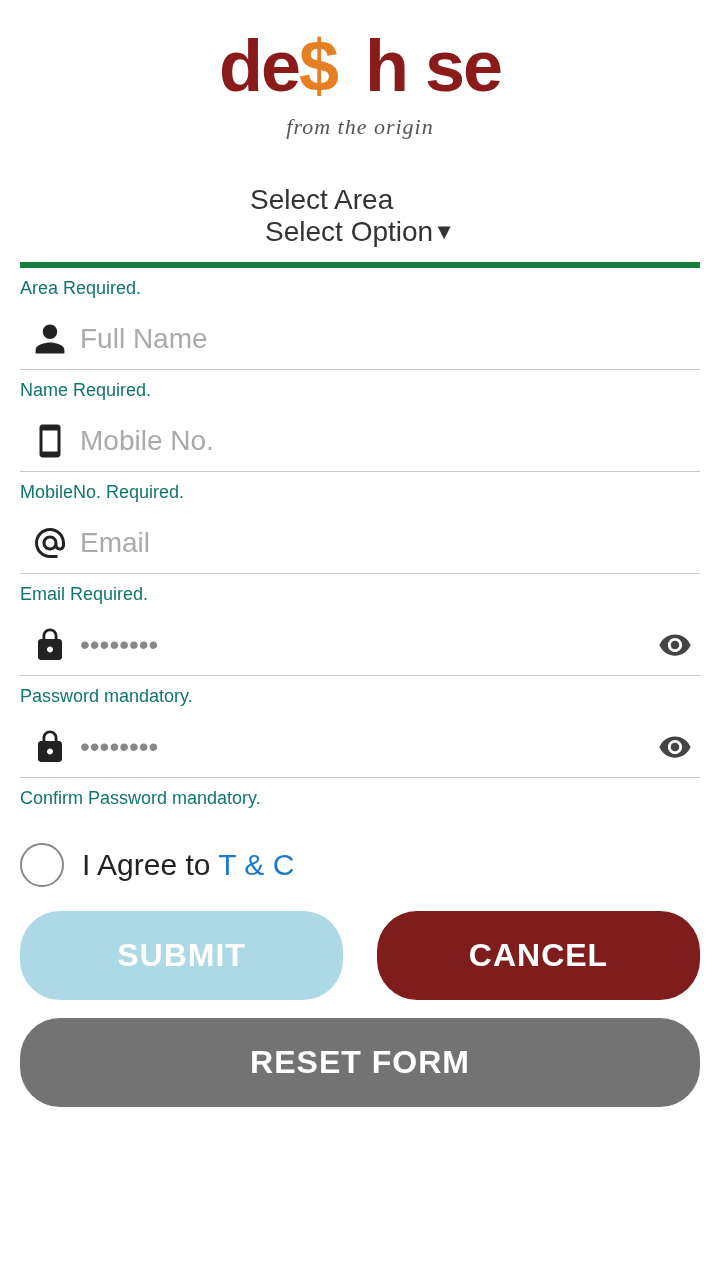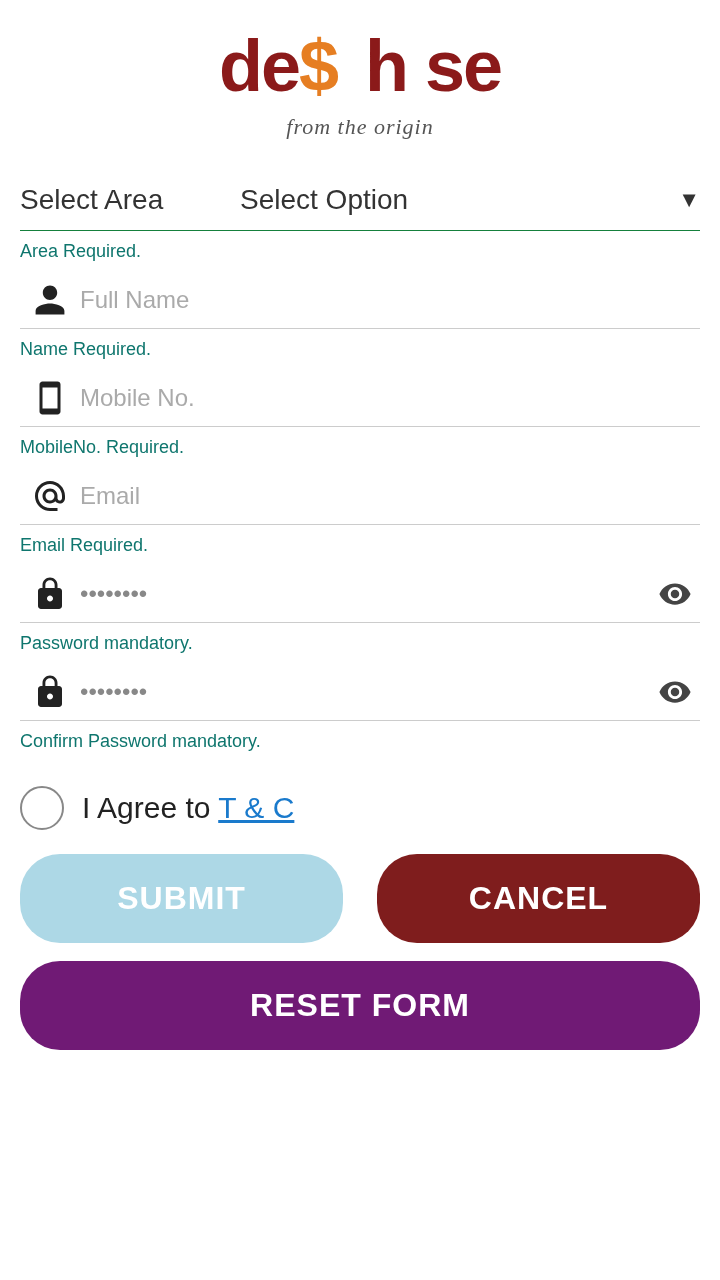--- a/index.html
+++ b/index.html
@@ -46,21 +46,22 @@
       width: 680px;
       display: flex;
       flex-direction: column;
     }
 
     
     .select-row {
       display: flex;
       align-items: center;
       padding: 14px 0;
-      border-bottom: 1px solid #15803d;
+      border-bottom: 6px solid #15803d;
+      flex-direction: column;
     }
     .select-label {
       font-size: 28px;
       color: #333;
       width: 220px;
       flex-shrink: 0;
     }
     .select-dropdown {
       display: flex;
       align-items: center;
@@ -100,21 +101,21 @@
     }
     .field-icon svg {
       width: 36px;
       height: 36px;
       fill: #222;
     }
     .field-input {
       flex: 1;
       border: none;
       outline: none;
-      font-size: 24px;
+      font-size: 28px;
       color: #888;
       background: transparent;
       padding: 4px 0;
     }
     .field-input::placeholder {
       color: #aaa;
     }
     .eye-icon {
       width: 50px;
       display: flex;
@@ -144,21 +145,20 @@
       flex-shrink: 0;
       background: #fff;
       cursor: pointer;
     }
     .tandc-text {
       font-size: 30px;
       color: #222;
     }
     .tandc-link {
       color: #1a7acc;
-      text-decoration: underline;
       cursor: pointer;
     }
 
     
     .button-row {
       display: flex;
       gap: 34px;
       margin-bottom: 18px;
     }
     .btn-submit {
@@ -181,21 +181,21 @@
       border-radius: 40px;
       font-size: 32px;
       font-weight: bold;
       color: #fff;
       cursor: pointer;
       letter-spacing: 1px;
     }
     .btn-reset {
       width: 100%;
       padding: 26px 0;
-      background: #701a75;
+      background: #737373;
       border: none;
       border-radius: 40px;
       font-size: 32px;
       font-weight: bold;
       color: #fff;
       cursor: pointer;
       letter-spacing: 1px;
       margin-bottom: 30px;
     }
   </style>

